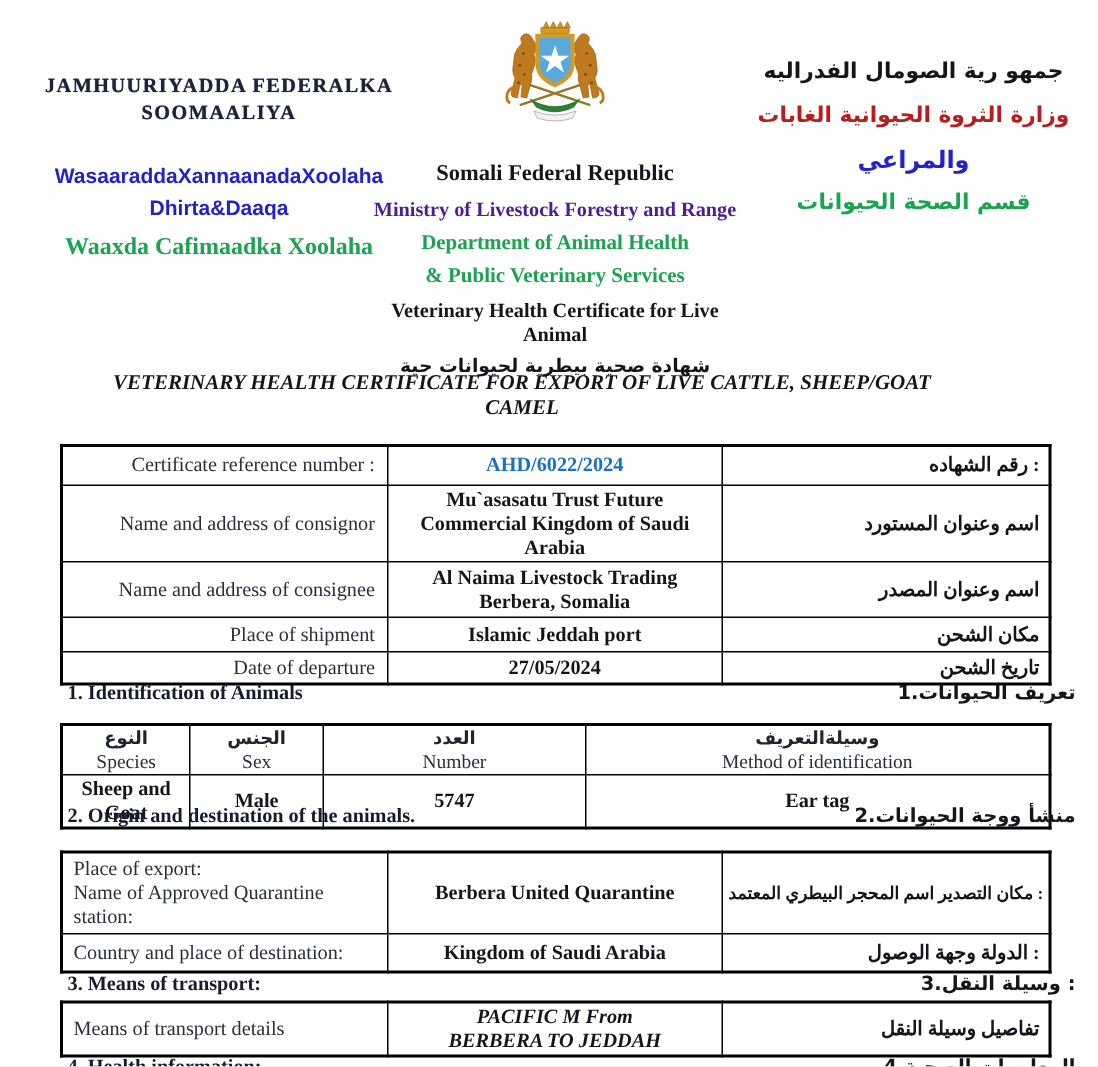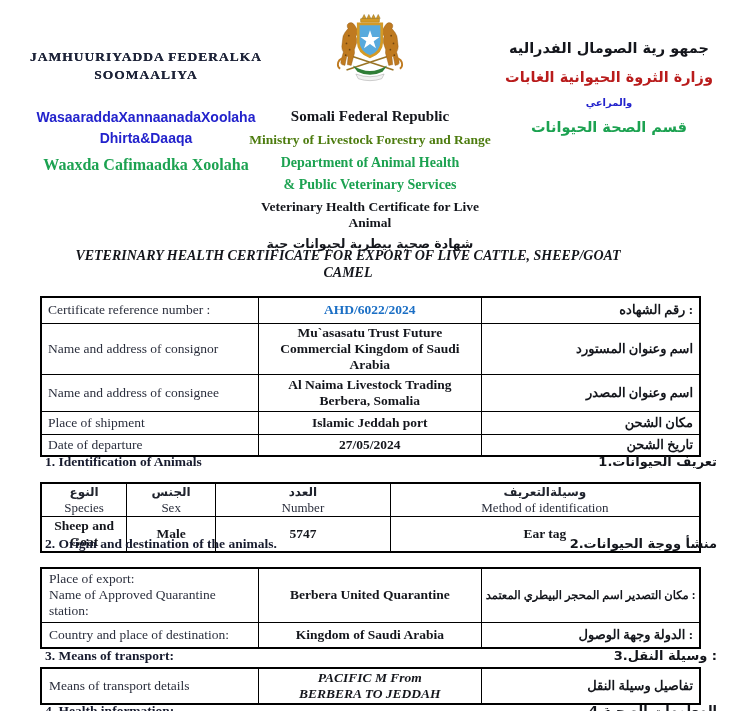--- a/index.html
+++ b/index.html
@@ -21,46 +21,46 @@
     font-family:"Liberation Sans", sans-serif; font-weight:bold;
     font-size:14px; line-height:21px; color:#2222cc; margin-top:23px;
   }
   .somali-green {
     font-family:"Liberation Serif", serif; font-weight:bold;
     font-size:16px; line-height:20px; color:#1ca251; margin-top:6px;
   }
   .hdr-center { position:absolute; left:248px; top:12px; width:244px; text-align:center; }
   .emblem-wrap { height:90px; }
   .c-line1 { font-weight:bold; font-size:15px; margin-top:6px; color:#14161c; }
-  .c-line2 { font-weight:bold; font-size:13.5px; margin-top:7px; color:#4d7c0f; }
+  .c-line2 { font-weight:bold; font-size:13.5px; margin-top:7px; color:#4c1d95; }
   .c-line3 { font-weight:bold; font-size:14px; margin-top:7px; color:#1ca251; }
   .c-line4 { font-weight:bold; font-size:14px; margin-top:6px; color:#1ca251; }
   .c-line5 { font-weight:bold; font-size:13.5px; margin-top:6px; color:#14161c;text-align:center; }
   .c-line6 { font-family:"DejaVu Sans", sans-serif; font-weight:bold; font-size:12.5px; margin-top:5px; color:#14161c; }
   .hdr-right { position:absolute; left:494px; top:40px; width:230px; text-align:center;
                font-family:"DejaVu Sans", sans-serif; font-weight:bold; }
   .r-line1 { font-size:14.5px; color:#14161c; }
   .r-line2 { font-size:14.5px; color:#b91c1c; margin-top:13px; }
-  .r-line3 { font-size:10px; color:#2222cc; margin-top:12px; }
+  .r-line3 { font-size:16px; color:#2222cc; margin-top:12px; }
   .r-line4 { font-size:14.5px; color:#1ca251; margin-top:11px; }
   
   .doc-title {
     position:absolute; left:18px; top:247px; width:660px; text-align:center;
     font-weight:bold; font-style:italic; font-size:14px; line-height:17px; color:#14161c;
   }
   
   table { border-collapse:collapse; table-layout:fixed; width:661px; }
   td { border:1px solid #000; vertical-align:middle; padding:1px 6px; font-size:13.5px; }
   .tbl { position:absolute; left:40px; }
   .t1 { top:296px; }
   .t2 { top:482px; }
   .t3 { top:567px; }
   .t4 { top:667px; }
   .outer { border:2px solid #000; }
-  .lbl { color:#2b2f3d; padding-right:8px; }
+  .lbl { text-align:right; color:#2b2f3d; padding-right:8px; }
   .lbl-left { text-align:left; color:#2b2f3d; padding-left:7px; }
   .val { text-align:center; font-weight:bold; color:#14161c; }
   .val-blue { color:#1b6fc5; }
   .val-italic { font-style:italic; }
   .ar { font-family:Liberation Serif, serif; font-weight:bold; font-size:13px;
         text-align:right; padding-left:10px; color:#14161c; }
   .ar-long { font-size:11.5px; white-space:nowrap; padding-left:4px; }
   .hdr2 { text-align:center; }
   .hdr2 .a { font-family:"DejaVu Sans", sans-serif; font-weight:bold; font-size:12px; line-height:15px; display:block; }
   .hdr2 .e { font-size:13px; line-height:15px; display:block; color:#2b2f3d; }

